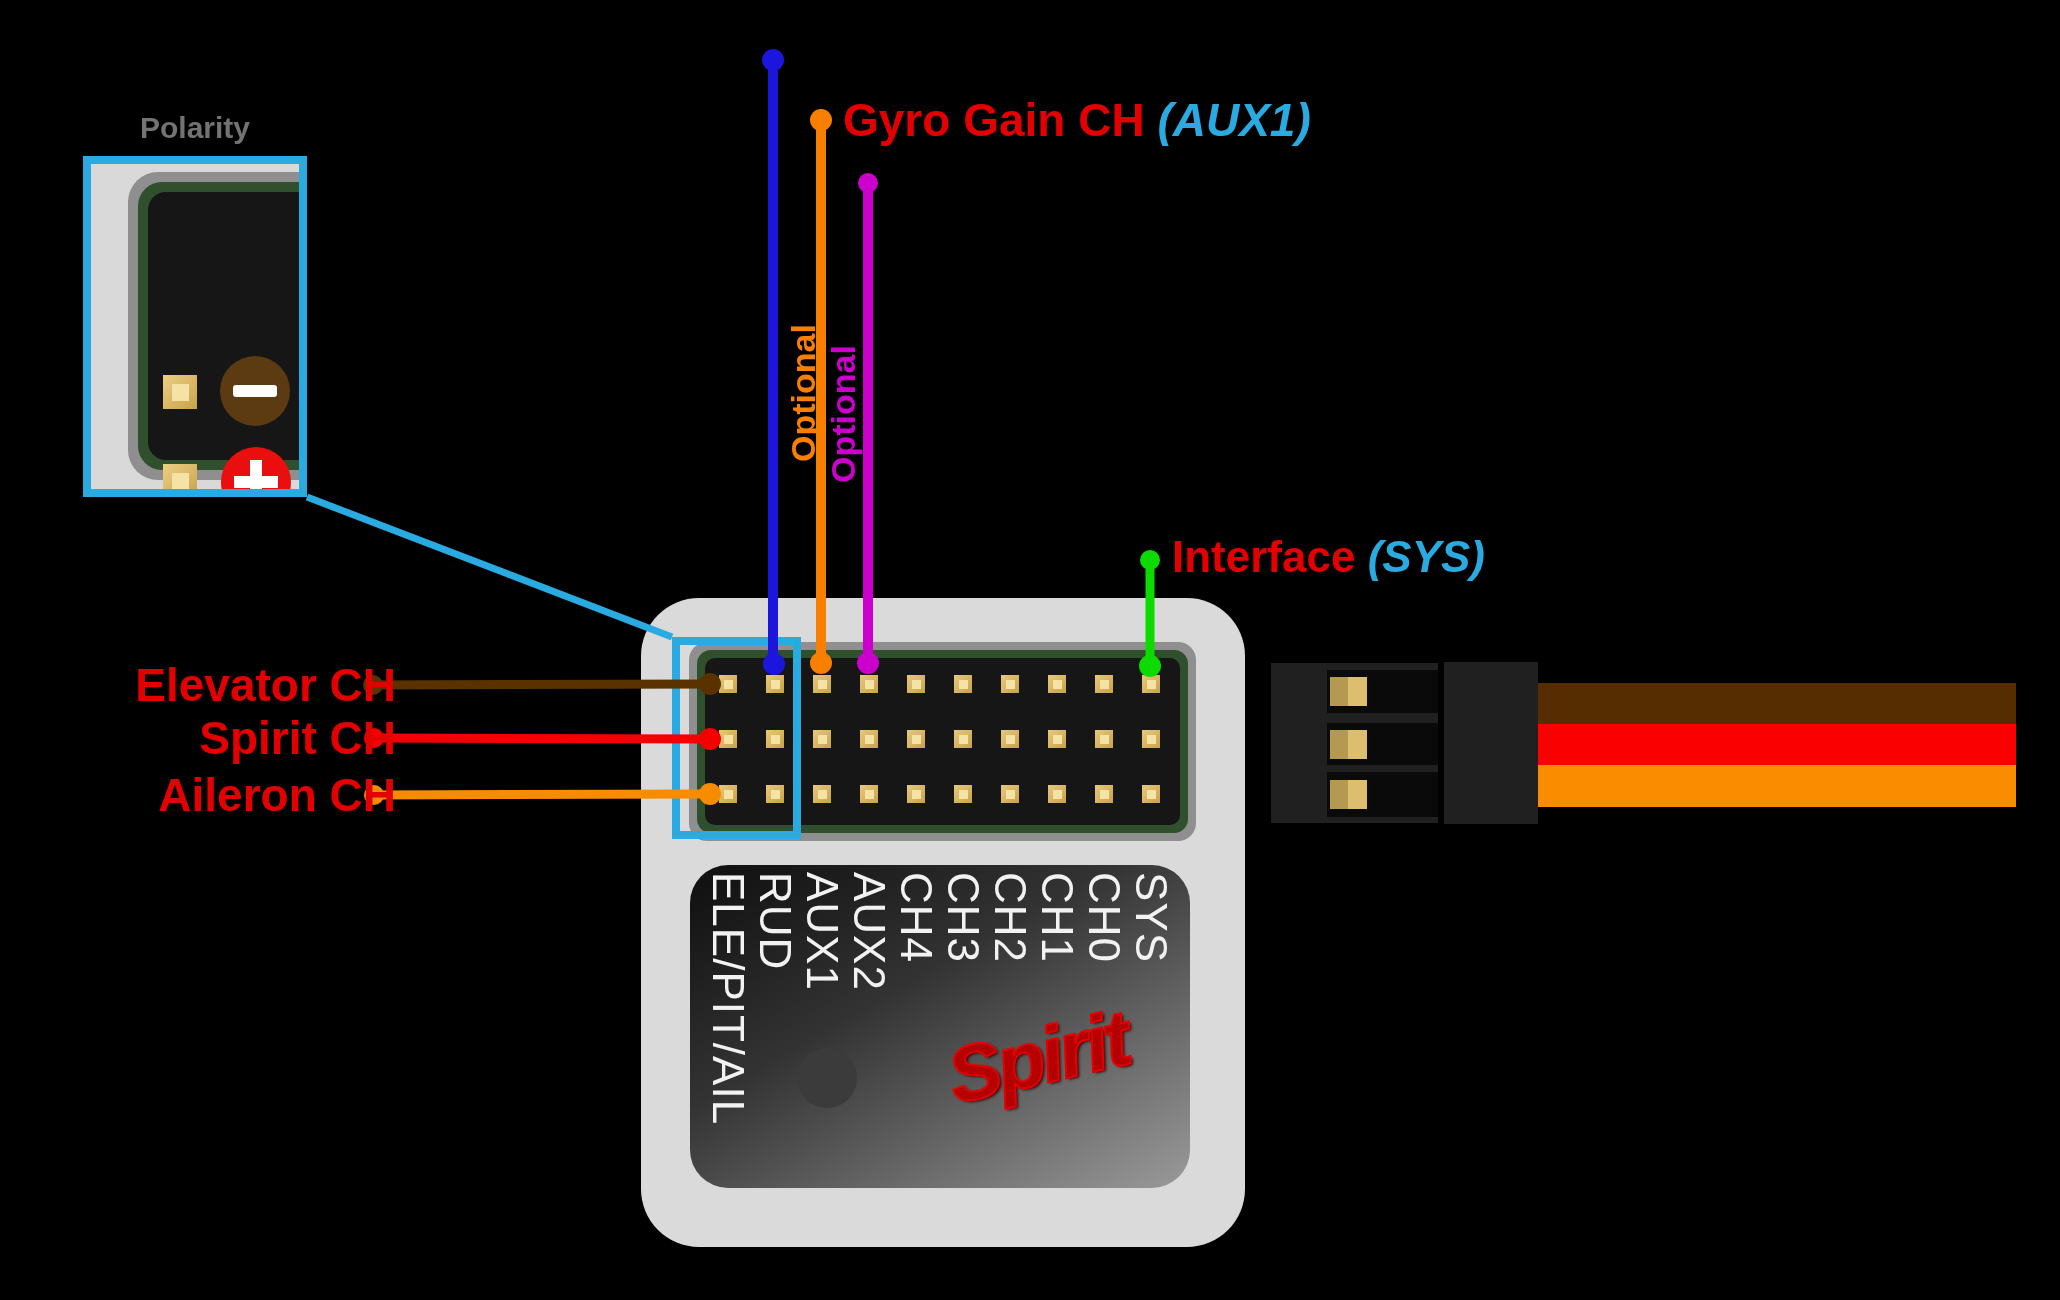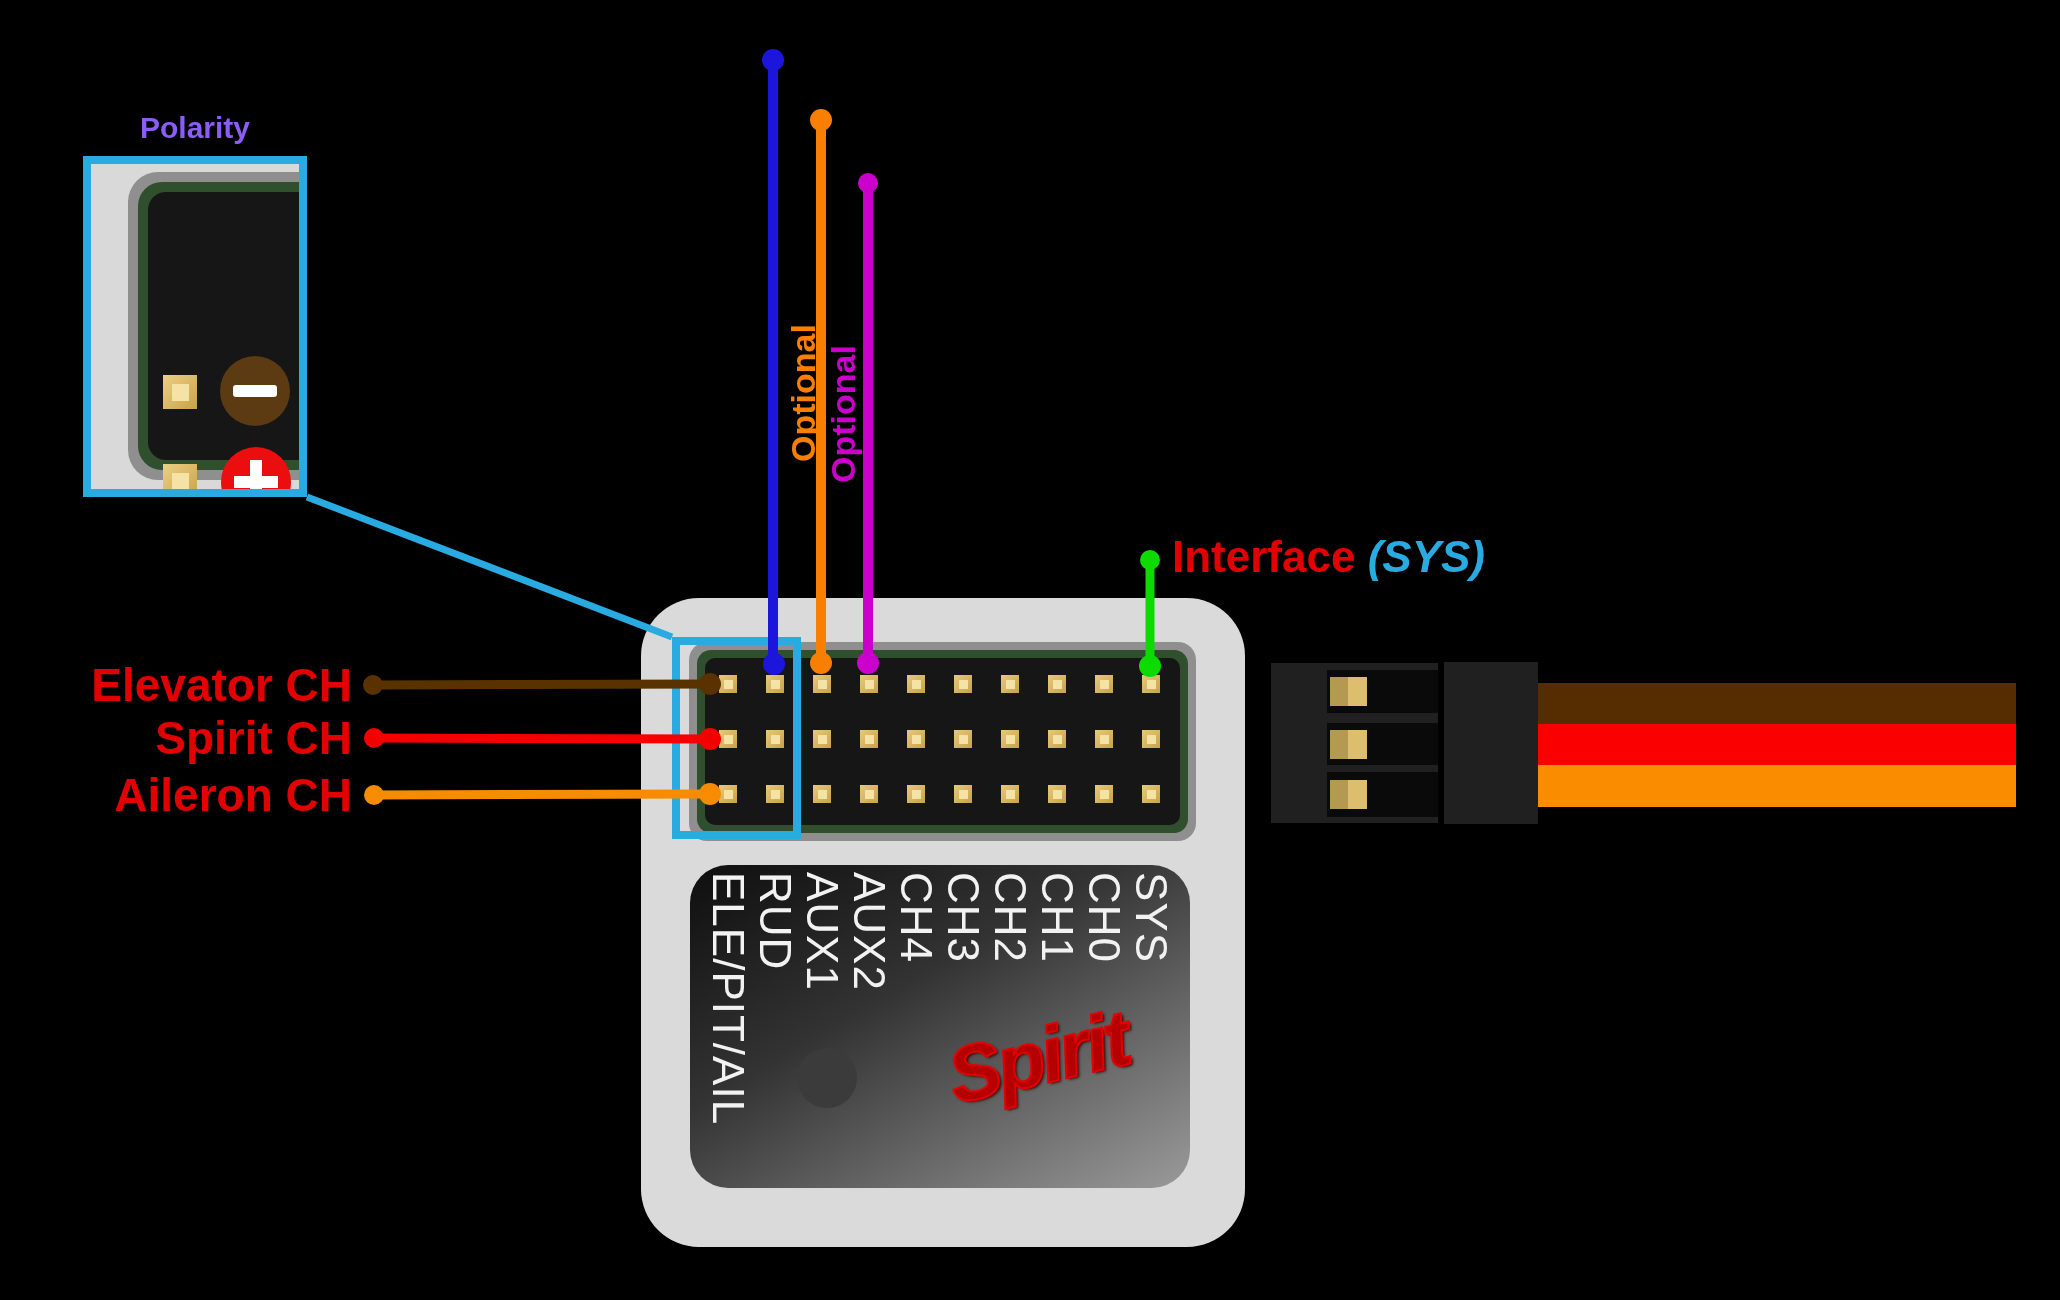--- a/index.html
+++ b/index.html
@@ -5,30 +5,30 @@
   html,body{margin:0;padding:0;background:#000;}
   #canvas{position:relative;width:2060px;height:1300px;background:#000;overflow:hidden;
           font-family:"Liberation Sans","DejaVu Sans",sans-serif;}
   .abs{position:absolute;}
 
   
   .lbl{position:absolute;font-weight:bold;white-space:nowrap;}
   .lbl .red{color:#e30000;}
   .lbl .cyan{color:#29abe2;font-style:italic;}
   .toplbl{font-size:46px;height:52px;line-height:52px;}
-  .leftlbl{font-size:46px;height:52px;line-height:52px;width:352px;text-align:right;color:#e30000;}
+  .leftlbl{font-size:46px;height:52px;line-height:52px;width:352px;text-align:right;color:#e30000;margin-left:44px;}
   .iface{font-size:44px;height:50px;line-height:50px;}
   .optional{position:absolute;font-size:34px;font-weight:bold;line-height:36px;
             transform:rotate(-90deg);transform-origin:0 0;white-space:nowrap;}
   .optional.orange{color:#f87f00;}
   .optional.magenta{color:#cc00cc;}
 
   
   #polarity-title{left:83px;top:110px;width:224px;text-align:center;font-size:30px;
-                  font-weight:bold;color:#8b5cf6;height:36px;line-height:36px;}
+                  font-weight:bold;color:#737373;height:36px;line-height:36px;}
   #polarity-box{left:83px;top:156px;width:208px;height:325px;border:8px solid #29abe2;
                 background:#d9d9d9;overflow:hidden;}
   #polarity-pcb-gray{left:37px;top:8px;width:250px;height:308px;background:#8f8f8f;
                      border-radius:30px 0 0 30px;}
   #polarity-pcb-green{left:47px;top:18px;width:250px;height:288px;background:#2f4f2d;
                       border-radius:24px 0 0 24px;}
   #polarity-pcb-black{left:57px;top:28px;width:250px;height:268px;background:#161616;
                       border-radius:18px 0 0 18px;}
   .pol-pad{position:absolute;left:72px;width:34px;height:34px;
            background:linear-gradient(135deg,#eccf84 0%,#c9a24a 100%);
@@ -257,20 +257,24 @@
     <circle cx="773" cy="60" r="11" fill="#1c16dc"></circle>
     <circle cx="774" cy="664" r="11" fill="#1c16dc"></circle>
     <circle cx="821" cy="120" r="11" fill="#f87f00"></circle>
     <circle cx="821" cy="663" r="11" fill="#f87f00"></circle>
     <circle cx="868" cy="183" r="10" fill="#cc00cc"></circle>
     <circle cx="868" cy="663" r="11" fill="#cc00cc"></circle>
     <circle cx="1150" cy="560" r="10" fill="#0ddb00"></circle>
     <circle cx="1150" cy="666" r="11" fill="#0ddb00"></circle>
   </svg>
 
+  <div class="lbl toplbl z40" style="left:843px;top:94px;">
+    <span class="red">Gyro Gain CH</span>
+    <span class="cyan">(AUX1)</span>
+  </div>
 
   <div class="optional orange z40" style="left:785px;top:462px;">Optional</div>
   <div class="optional magenta z40" style="left:825px;top:483px;">Optional</div>
 
   <div class="lbl iface z40" style="left:1172px;top:532px;">
     <span class="red">Interface</span>
     <span class="cyan">(SYS)</span>
   </div>
 
   <div class="lbl leftlbl z40" style="left:0;top:659px;">Elevator CH</div>

